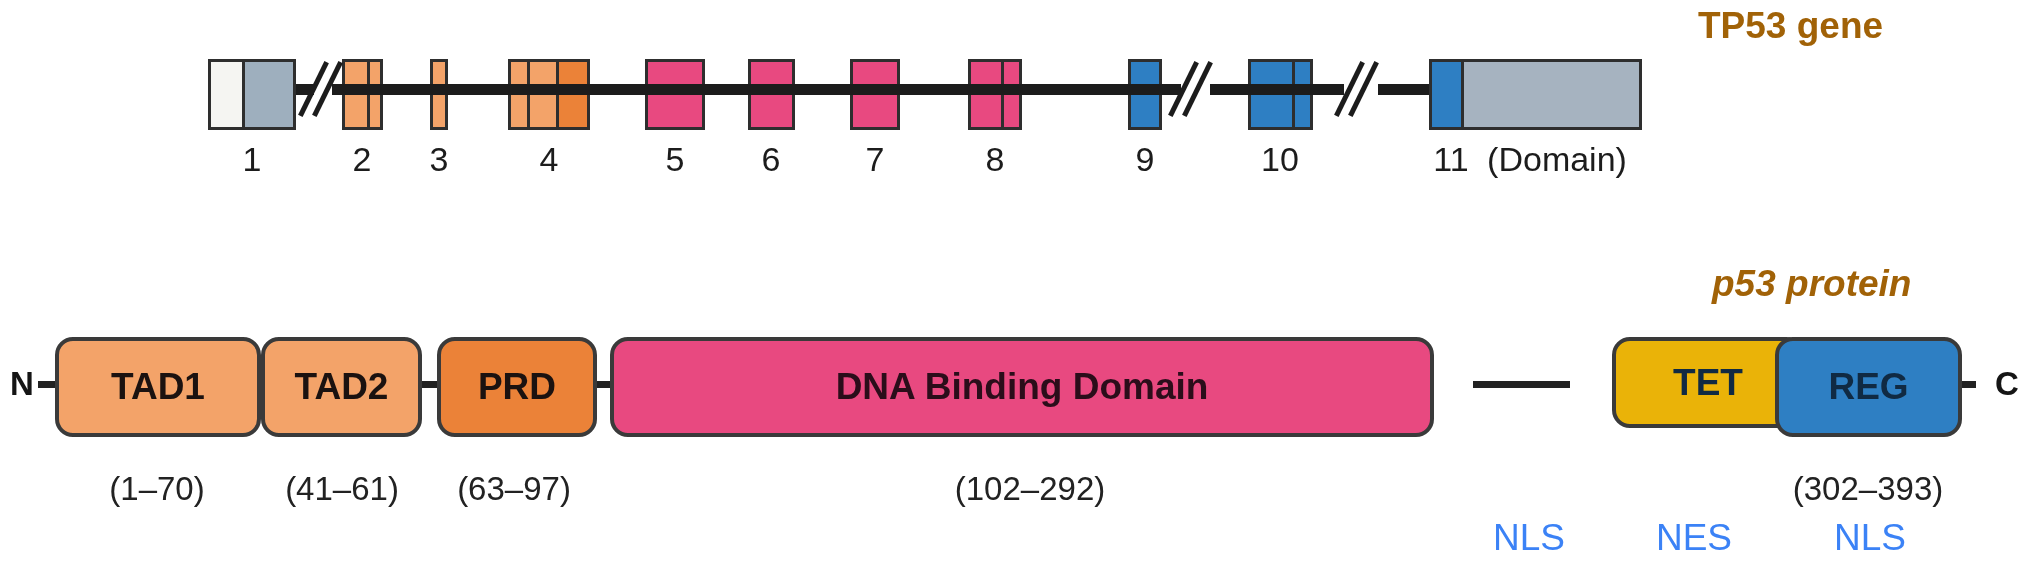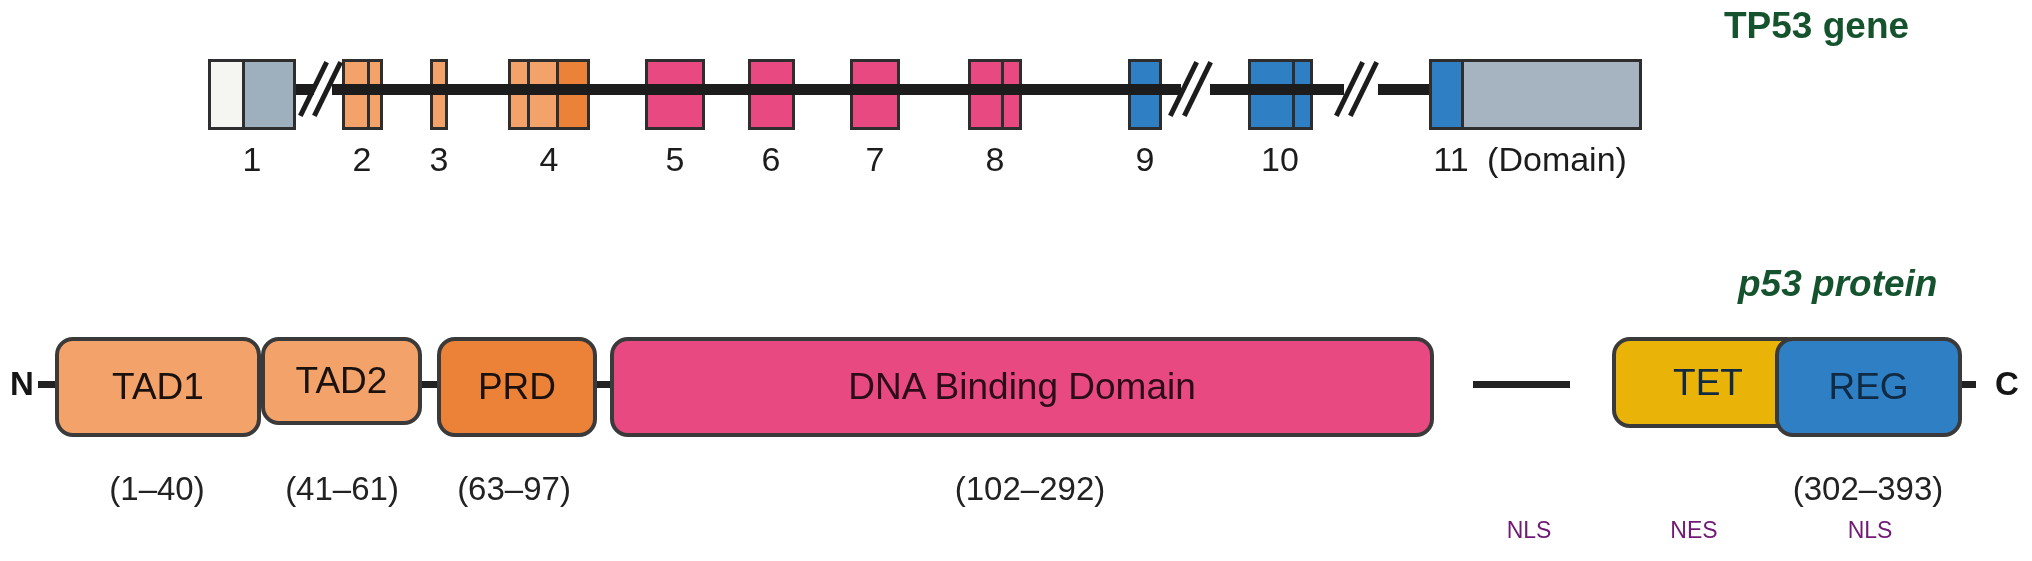--- a/index.html
+++ b/index.html
@@ -1,39 +1,39 @@
 <!DOCTYPE html>
 <html><head>
 <meta charset="utf-8">
 <style>
   html,body{margin:0;padding:0;background:#ffffff;}
   .canvas{
     position:relative;width:2032px;height:561px;background:#ffffff;overflow:hidden;
     font-family:"Liberation Sans","DejaVu Sans",sans-serif;color:#1c1c1c;
   }
   .abs{position:absolute;}
-  .title{font-size:37px;font-weight:bold;color:#14532d;white-space:nowrap;margin-left:26px;}
+  .title{font-size:37px;font-weight:bold;color:#a16207;white-space:nowrap;}
   
   .gene-line-seg{position:absolute;height:11px;z-index:2;}
   .break-slash{position:absolute;width:5px;height:60px;z-index:3;transform:rotate(26deg);}
   .exon-box{position:absolute;display:flex;box-sizing:border-box;border:3px solid #2e2e2e;z-index:1;}
   .exon-seg{height:100%;}
   .exon-seg + .exon-seg{border-left:3px solid #2e2e2e;}
   .exon-number{position:absolute;transform:translateX(-50%);font-size:34px;color:#1c1c1c;white-space:nowrap;}
   .exons-caption{position:absolute;transform:translateX(-50%);font-size:34px;color:#1c1c1c;white-space:nowrap;}
   
   .backbone-seg{position:absolute;height:7px;z-index:1;}
   .domain-box{
     position:absolute;z-index:2;box-sizing:border-box;border:4px solid #3a3a3a;border-radius:18px;
     display:flex;align-items:center;justify-content:center;
-    font-size:37px;font-weight:normal;white-space:nowrap;
+    font-size:37px;font-weight:bold;white-space:nowrap;
   }
   .terminal-label{position:absolute;font-size:33px;font-weight:bold;color:#151515;}
   .range-label{position:absolute;transform:translateX(-50%);font-size:33px;color:#222222;white-space:nowrap;}
-  .signal-label{position:absolute;transform:translateX(-50%);font-size:23px;color:#701a75;white-space:nowrap;}
+  .signal-label{position:absolute;transform:translateX(-50%);font-size:37px;color:#3b82f6;white-space:nowrap;}
 </style>
 </head>
 <body>
 
 <div class="canvas">
 
   <div class="abs title" style="left:1698px;top:5px;">TP53 gene</div>
 
   <div class="abs" style="left:0;top:0;width:2032px;height:200px;" id="gene-layer">
       <div class="gene-line-seg" style="left: 296px; top: 84px; width: 18px; background: rgb(28, 28, 28);"></div>
@@ -108,22 +108,22 @@
   <div class="terminal-label" style="left:1995px;top:365px;">C</div>
 
   <div class="abs" style="left:0;top:250px;width:2032px;height:311px;" id="protein-layer">
       <div class="backbone-seg" style="left: 38px; top: 131px; width: 17px; background: rgb(34, 34, 34);"></div>
       <div class="backbone-seg" style="left: 420px; top: 131px; width: 20px; background: rgb(34, 34, 34);"></div>
       <div class="backbone-seg" style="left: 595px; top: 131px; width: 17px; background: rgb(34, 34, 34);"></div>
       <div class="backbone-seg" style="left: 1473px; top: 131px; width: 97px; background: rgb(34, 34, 34);"></div>
       <div class="backbone-seg" style="left: 1760px; top: 131px; width: 17px; background: rgb(34, 34, 34);"></div>
       <div class="backbone-seg" style="left: 1960px; top: 131px; width: 16px; background: rgb(34, 34, 34);"></div>
       <div class="domain-box" style="left: 55px; top: 87px; width: 206px; height: 100px; background: rgb(243, 163, 105); color: rgb(27, 18, 16);">TAD1</div>
-      <div class="range-label" style="left: 157px; top: 220px;">(1–40)</div>
-      <div class="domain-box" style="left: 261px; top: 87px; width: 161px; height: 88px; background: rgb(243, 163, 105); color: rgb(27, 18, 16);">TAD2</div>
+      <div class="range-label" style="left: 157px; top: 220px;">(1–70)</div>
+      <div class="domain-box" style="left: 261px; top: 87px; width: 161px; height: 100px; background: rgb(243, 163, 105); color: rgb(27, 18, 16);">TAD2</div>
       <div class="range-label" style="left: 342px; top: 220px;">(41–61)</div>
       <div class="domain-box" style="left: 437px; top: 87px; width: 160px; height: 100px; background: rgb(235, 130, 56); color: rgb(27, 18, 16);">PRD</div>
       <div class="range-label" style="left: 514px; top: 220px;">(63–97)</div>
       <div class="domain-box" style="left: 610px; top: 87px; width: 824px; height: 100px; background: rgb(232, 73, 128); color: rgb(43, 13, 26);">DNA Binding Domain</div>
       <div class="range-label" style="left: 1030px; top: 220px;">(102–292)</div>
       <div class="domain-box" style="left: 1612px; top: 87px; width: 192px; height: 91px; background: #eab308; color: rgb(16, 42, 67);">TET</div>
       <div class="domain-box" style="left: 1775px; top: 87px; width: 187px; height: 100px; background: rgb(46, 127, 195); color: rgb(16, 42, 67);">REG</div>
       <div class="range-label" style="left: 1868px; top: 220px;">(302–393)</div>
       <div class="signal-label" style="left: 1529px; top: 267px;">NLS</div>
       <div class="signal-label" style="left: 1660px; top: 267px; margin-left: 34px;">NES</div>

